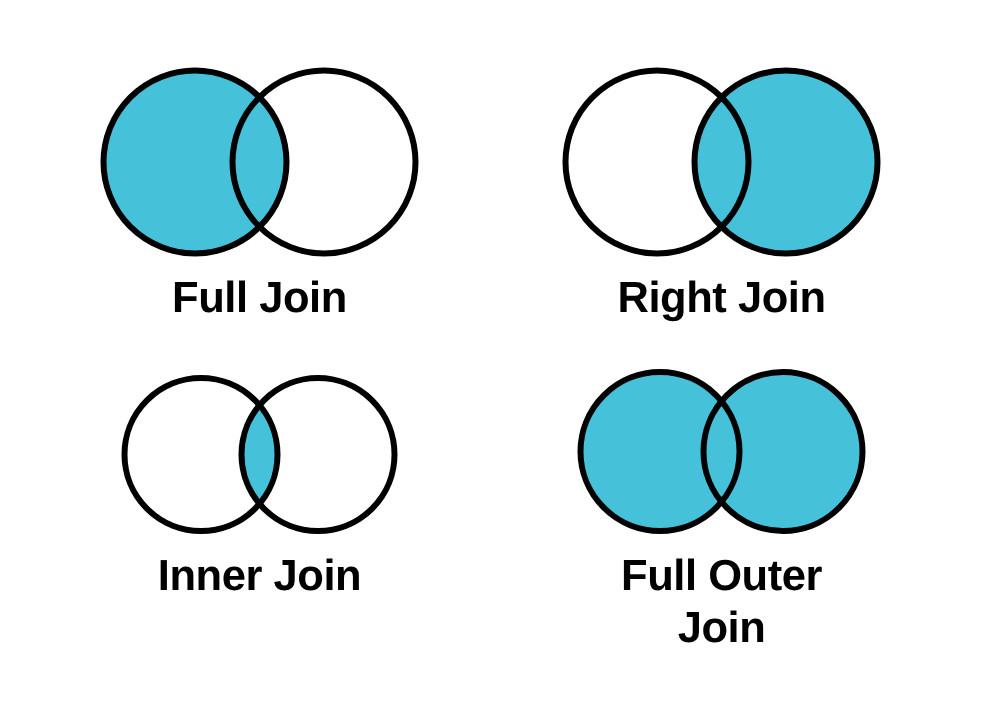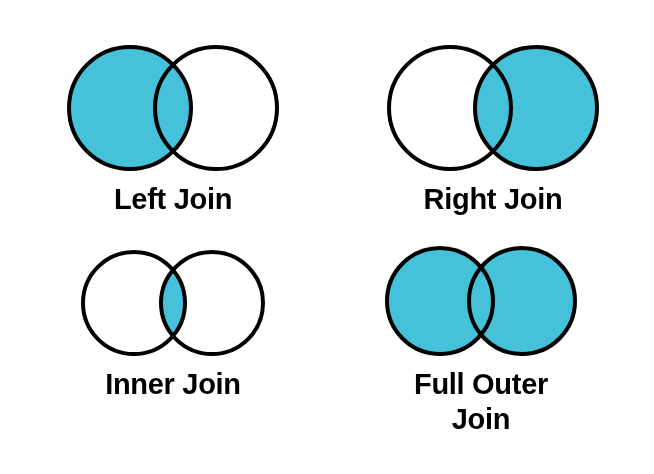--- a/index.html
+++ b/index.html
@@ -33,21 +33,21 @@
     font-family: "Liberation Sans", sans-serif;
     font-weight: bold;
     font-size: 29px;
     line-height: 35px;
     letter-spacing: -0.3px;
     color: #000000;
     white-space: pre-line;
   }
   
   #panel-left-join   { left: 18px;  top: 40px;  width: 310px; height: 180px; }
-  #panel-right-join  { left: 338px; top: 40px;  width: 310px; height: 180px; }
+  #panel-right-join  { left: 326px; top: 40px;  width: 310px; height: 180px; }
   #panel-inner-join  { left: 18px;  top: 245px; width: 310px; height: 175px; }
   #panel-full-outer-join { left: 326px; top: 245px; width: 310px; height: 215px; }
 
   #panel-left-join .venn-svg,
   #panel-right-join .venn-svg { margin-left: 44px; margin-top: 0px; }
   #panel-inner-join .venn-svg,
   #panel-full-outer-join .venn-svg { margin-left: 44px; margin-top: 0px; }
 
   #panel-left-join .panel-label,
   #panel-right-join .panel-label { top: 142px; }
@@ -74,21 +74,21 @@
 
       <circle cx="68" cy="68" r="61" fill="#45c1da"></circle>
 
       <g clip-path="url(#clipL-left)">
         <circle cx="154" cy="68" r="61" fill="#45c1da"></circle>
       </g>
 
       <circle cx="68" cy="68" r="61" fill="none" stroke="#000000" stroke-width="4"></circle>
       <circle cx="154" cy="68" r="61" fill="none" stroke="#000000" stroke-width="4"></circle>
     </svg>
-    <div class="panel-label">Left Join</div>
+    <div class="panel-label">Full Join</div>
   </div>
 
   <div class="venn-panel" id="panel-right-join">
     <svg class="venn-svg" width="222" height="136" viewBox="0 0 222 136">
       <defs>
         <clipPath id="clipR-right">
             <circle cx="154" cy="68" r="61"></circle>
           </clipPath>
       </defs>
 

